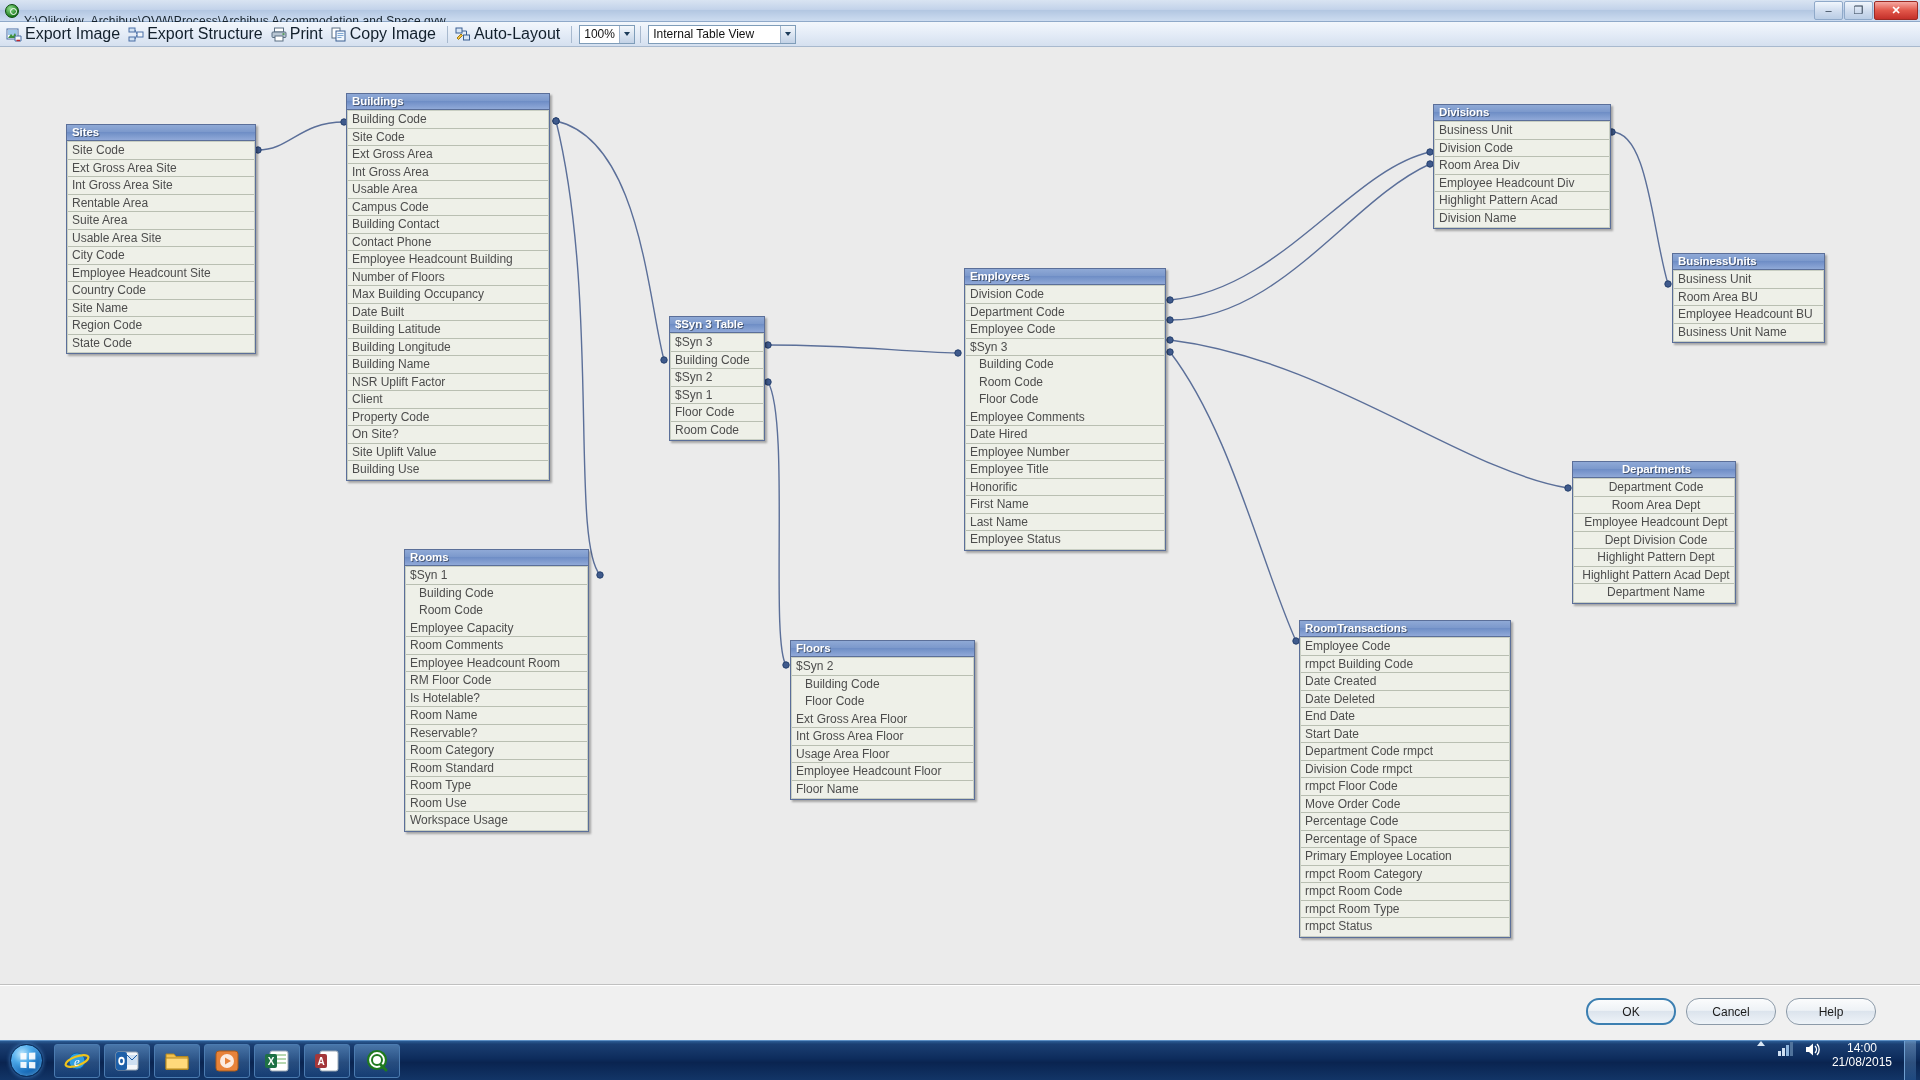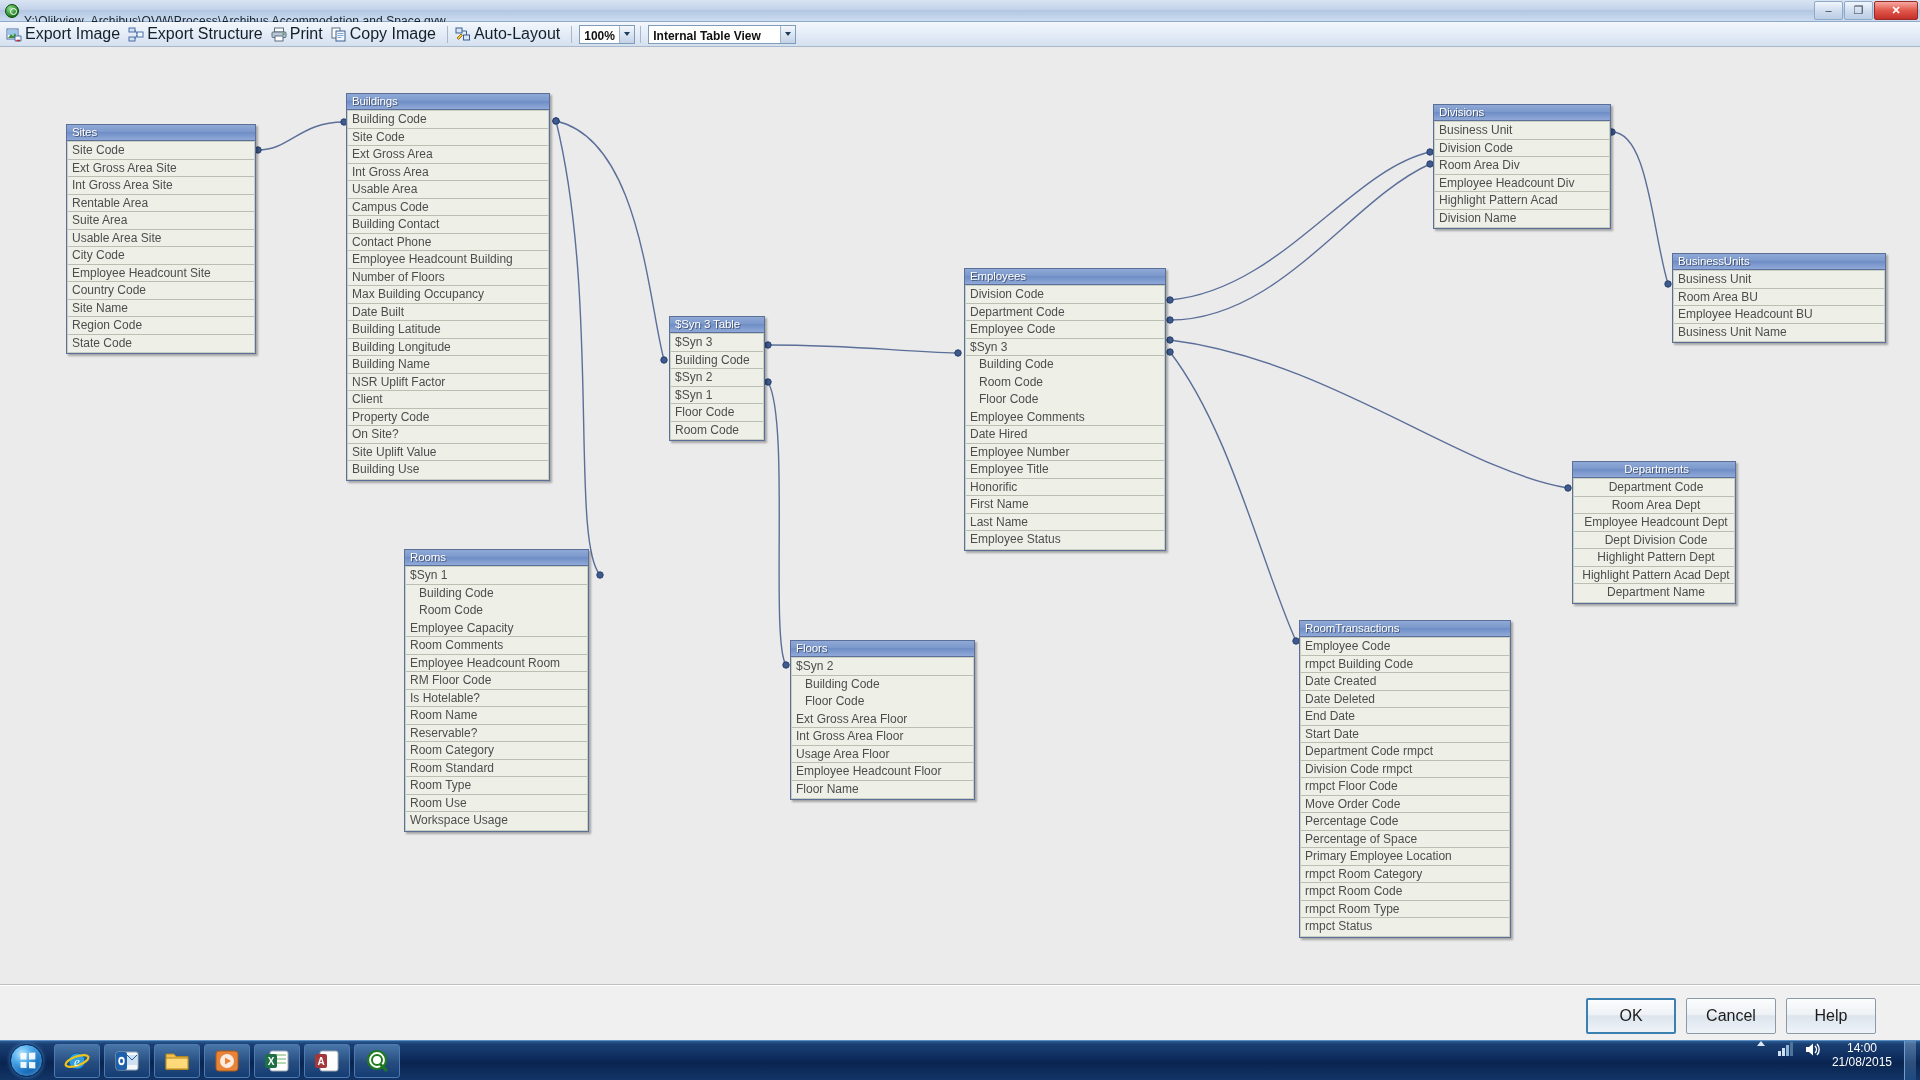--- a/index.html
+++ b/index.html
@@ -55,22 +55,22 @@
     display: flex; align-items: center; padding-left: 4px; gap: 0px;
   }
   .tb-item {
     display: flex; align-items: center; height: 21px; padding: 0 6px 0 2px;
     font-size: 16px; color: #13202c; white-space: nowrap; cursor: default;
   }
   .tb-ico { width: 16px; height: 15px; margin-right: 3px; flex: none; position: relative; }
   .tb-sep { width: 1px; height: 17px; background: #a8b9ce; margin: 0 5px; flex: none; }
   .tb-combo {
     height: 19px; border: 1px solid #7f9db9; background: #fff;
-    display: flex; align-items: flex-end; font-size: 12px; color: #111;
-    padding-left: 4px; margin-left: 2px; font-weight: bold;
+    display: flex; align-items: center; font-size: 12px; color: #111;
+    padding-left: 4px; margin-left: 2px;
   }
   .tb-combo .arrow {
     width: 15px; height: 17px; margin-left: auto;
     background: linear-gradient(to bottom, #f4f8fc, #d6e1ef 60%, #c3d2e6);
     border-left: 1px solid #9fb3ca;
     display: flex; align-items: center; justify-content: center;
   }
   .caret-dn {
     width: 0; height: 0; border-left: 3.5px solid transparent;
     border-right: 3.5px solid transparent; border-top: 4px solid #1c3c5a;
@@ -91,21 +91,21 @@
   .tbl {
     position: absolute;
     border: 1px solid #5b6f99;
     background: #eef0e8;
     box-shadow: 1.5px 1.5px 2px rgba(0,0,0,0.30);
     font-size: 12px;
   }
   .tbl .hdr {
     height: 16px; line-height: 15px;
     background: linear-gradient(to bottom, #8fa9d6 0%, #7c99cc 45%, #6f8ec6 50%, #90a9d8 100%);
-    color: #ffffff; font-weight: normal; font-size: 11.5px;
+    color: #ffffff; font-weight: bold; font-size: 11.5px;
     padding-left: 5px;
     border-bottom: 1px solid #5b6f99;
     text-shadow: 1px 1px 0 rgba(0,0,0,0.45);
     white-space: nowrap; overflow: hidden;
     letter-spacing: -0.1px;
   }
   .tbl .body { padding: 1px; background: #c9cfc3; }
   .tbl .fld {
     height: 17.5px; line-height: 17px;
     background: #eef0e8;
@@ -117,24 +117,24 @@
   .tbl .fld:last-child { border-bottom: none; }
   .tbl .fld.sub { padding-left: 13px; }
   .tbl .fld.nosep { border-bottom: 1px solid transparent; }
 
   
   #btnbar {
     position: absolute; top: 986px; left: 0; width: 1920px; height: 54px;
     background: #f0f0f0;
   }
   .dlg-btn {
-    position: absolute; top: 12px; width: 90px; height: 36px;
-    border: 1px solid #8c9aa8; border-radius: 2px;
+    position: absolute; top: 12px; width: 90px; height: 27px;
+    border: 1px solid #8c9aa8; border-radius: 13px;
     background: linear-gradient(to bottom, #fbfcfd 0%, #eef2f6 45%, #dce4ed 50%, #eef3f8 100%);
-    font-size: 16px; color: #1b1b1b;
+    font-size: 12px; color: #1b1b1b;
     display: flex; align-items: center; justify-content: center;
   }
   #ok-btn { right: 244px; border: 2px solid #3c7fb1; }
   #cancel-btn { right: 144px; }
   #help-btn { right: 44px; }
 
   
   #taskbar {
     position: absolute; top: 1040px; left: 0; width: 1920px; height: 40px;
     background: linear-gradient(to bottom, #2b5d96 0%, #1b3f72 8%, #0d2c5c 45%, #0a2450 55%, #123567 100%);
@@ -431,21 +431,21 @@
         <div class="hdr">Divisions</div>
         <div class="body">
           <div class="fld">Business Unit</div>
           <div class="fld">Division Code</div>
           <div class="fld">Room Area Div</div>
           <div class="fld">Employee Headcount Div</div>
           <div class="fld">Highlight Pattern Acad</div>
           <div class="fld">Division Name</div>
         </div>
       </div>
-      <div class="tbl" style="left: 1672px; top: 206px; width: 214px;">
+      <div class="tbl" style="left: 1672px; top: 206px; width: 153px;">
         <div class="hdr">BusinessUnits</div>
         <div class="body">
           <div class="fld">Business Unit</div>
           <div class="fld">Room Area BU</div>
           <div class="fld">Employee Headcount BU</div>
           <div class="fld">Business Unit Name</div>
         </div>
       </div>
       <div class="tbl" style="left: 1572px; top: 414px; width: 164px; text-align: center;">
         <div class="hdr">Departments</div>

